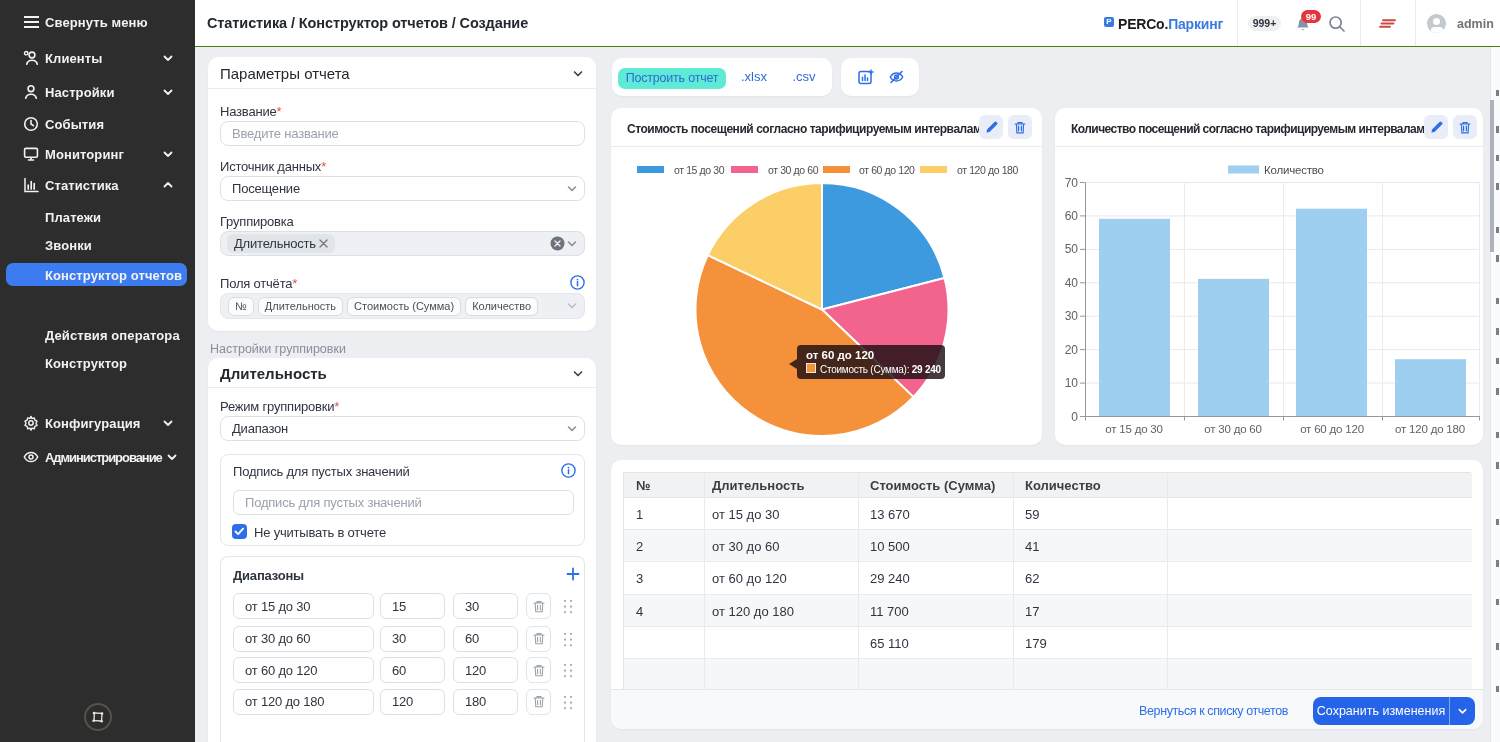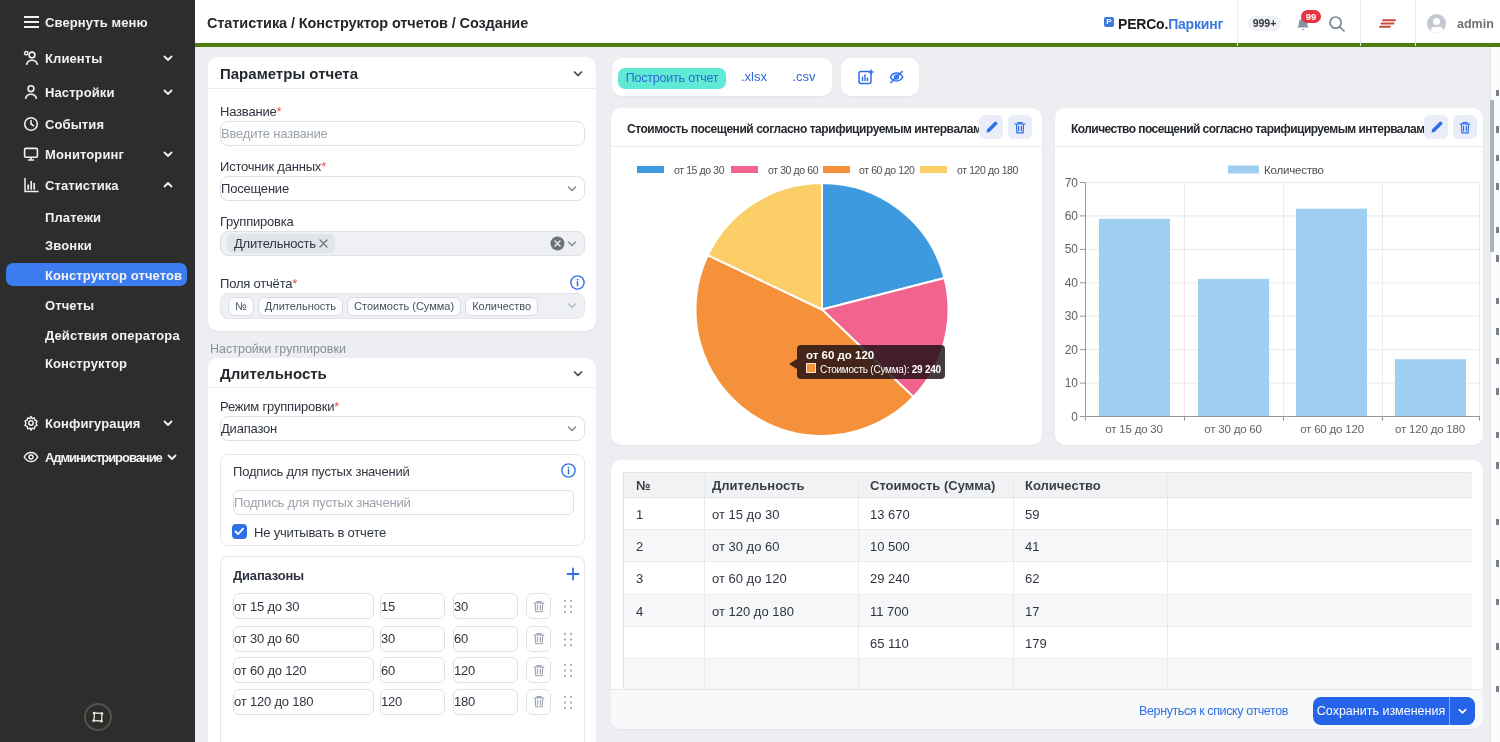--- a/index.html
+++ b/index.html
@@ -11,30 +11,30 @@
 #sidebar { position:absolute; left:0; top:0; width:195px; height:742px; background:#2d2d2d; z-index:5;padding-left:44px; }
 .sitem { position:absolute; left:0; width:195px; height:24px; color:#f2f2f2; font-size:13px; font-weight:700; letter-spacing:-0.3px; }
 .sitem .lbl { position:absolute; left:45px; top:50%; transform:translateY(-50%); white-space:nowrap; letter-spacing:0.1px;}
 .sitem .ico { position:absolute; left:23px; top:50%; transform:translateY(-50%); width:16px; height:16px; }
 .sitem .chev { position:absolute; left:162px; top:50%; transform:translateY(-50%); width:12px; height:12px; }
 .sub { font-weight:700; }
 .sub .lbl { left:45px; }
 #active-item { position:absolute; left:6px; top:263px; width:181px; height:23px; background:#3c7cf0; border-radius:7px; }
 
 
-#topbar { position:absolute; left:195px; top:0; width:1305px; height:47px; background:#fff; border-bottom:4px solid #4d7c0f; z-index:4;text-decoration:underline; }
+#topbar { position:absolute; left:195px; top:0; width:1305px; height:47px; background:#fff; border-bottom:1px solid #4d7c0f; z-index:4;text-decoration:underline; }
 #crumbs { position:absolute; left:12px; top:15px; font-size:14.5px; font-weight:700; color:#24292f; letter-spacing:-0.1px; }
 .tdiv { position:absolute; top:0; width:1px; height:46px; background:#ececee; }
 
 
 .card { position:absolute; background:#fff; border-radius:10px; box-shadow:0 1px 2px rgba(30,40,60,0.05); }
 .chead { position:absolute; left:0; top:0; right:0; border-bottom:1px solid #e9ebee; }
 label.f { position:absolute; font-size:13px; color:#2f3540; font-weight:400; letter-spacing:-0.2px; white-space:nowrap; }
 .req { color:#e25050; }
-.inp { position:absolute; background:#fff; border:1px solid #dde1e6; border-radius:8px; font-size:13px; color:#2f3540; display:flex; align-items:center; padding-left:0; letter-spacing:-0.2px; }
+.inp { position:absolute; background:#fff; border:1px solid #dde1e6; border-radius:8px; font-size:13px; color:#2f3540; display:flex; align-items:center; padding-left:11px; letter-spacing:-0.2px; }
 .ph { color:#9aa2ac; }
 .chevd { width:12px; height:12px; position:absolute; }
 svg { display:block; }
 .chip { background:#fbfcfd; border:1px solid #d8dce1; border-radius:6px; height:19px; display:inline-flex; align-items:center; padding:0 6px; font-size:11px; color:#4a5058; white-space:nowrap; }
 .rrow { position:absolute; left:0; width:365px; height:26px; }
 .rrow .inp { top:0; height:26px; border-radius:6px; }
 .ri1 { left:12px; width:141px; }
 .ri2 { left:159px; width:65px; }
 .ri3 { left:232px; width:65px; }
 .trashbox { position:absolute; left:305px; top:0; width:25px; height:26px; border:1px solid #e0e4e8; border-radius:6px; display:flex; align-items:center; justify-content:center; }
@@ -118,23 +118,20 @@
 
   <div class="sitem sub" style="top:205px;">
       <span class="lbl">Платежи</span>
     </div>
   <div class="sitem sub" style="top:233px;">
       <span class="lbl">Звонки</span>
     </div>
   <div class="sitem sub" style="top:263px;">
       <span class="lbl">Конструктор отчетов</span>
     </div>
-  <div class="sitem sub" style="top:293px;">
-      <span class="lbl">Отчеты</span>
-    </div>
   <div class="sitem sub" style="top:323px;">
       <span class="lbl">Действия оператора</span>
     </div>
   <div class="sitem sub" style="top:351px;">
       <span class="lbl">Конструктор</span>
     </div>
 
   <div class="sitem" style="top:411px;">
     <svg class="ico" viewBox="0 0 16 16">
         <circle cx="8" cy="8" r="2.2" fill="none" stroke="#f2f2f2" stroke-width="1.5"></circle>
@@ -201,21 +198,21 @@
 
   <div class="abs" style="left:1232px; top:14px; width:19px; height:19px; background:#c4c9d0; border-radius:50%; overflow:hidden;">
     <div style="position:absolute; left:6px; top:4px; width:7px; height:7px; background:#fff; border-radius:50%;"></div>
     <div style="position:absolute; left:3.5px; top:12.5px; width:12px; height:8px; background:#fff; border-radius:3px;"></div>
   </div>
   <div class="abs" style="left:1262px; top:17px; font-size:12.5px; font-weight:700; color:#737373;">admin</div>
 </div>
 
 <div class="card" style="left:208px; top:57px; width:388px; height:274px;">
   <div class="chead" style="height:32px;"></div>
-  <div class="abs" style="left:12px; top:8px; font-size:15px; font-weight:700; color:#24292f;">Параметры отчета</div>
+  <div class="abs" style="left:12px; top:8px; font-size:15px; font-weight:400; color:#24292f;">Параметры отчета</div>
   <svg class="chevd" style="left:364px; top:11px;" viewBox="0 0 12 12">
       <path d="M2.5 4 L6 7.5 L9.5 4" fill="none" stroke="#3f4650" stroke-width="1.7" stroke-linecap="round" stroke-linejoin="round"></path>
     </svg>
 
   <label class="f" style="left:12px; top:47px;">Название<span class="req">*</span></label>
   <div class="inp" style="left:12px; top:64px; width:365px; height:25px;">
       <span class="ph">Введите название</span>
     </div>
 
   <label class="f" style="left:12px; top:102px;">Источник данных<span class="req">*</span></label>

